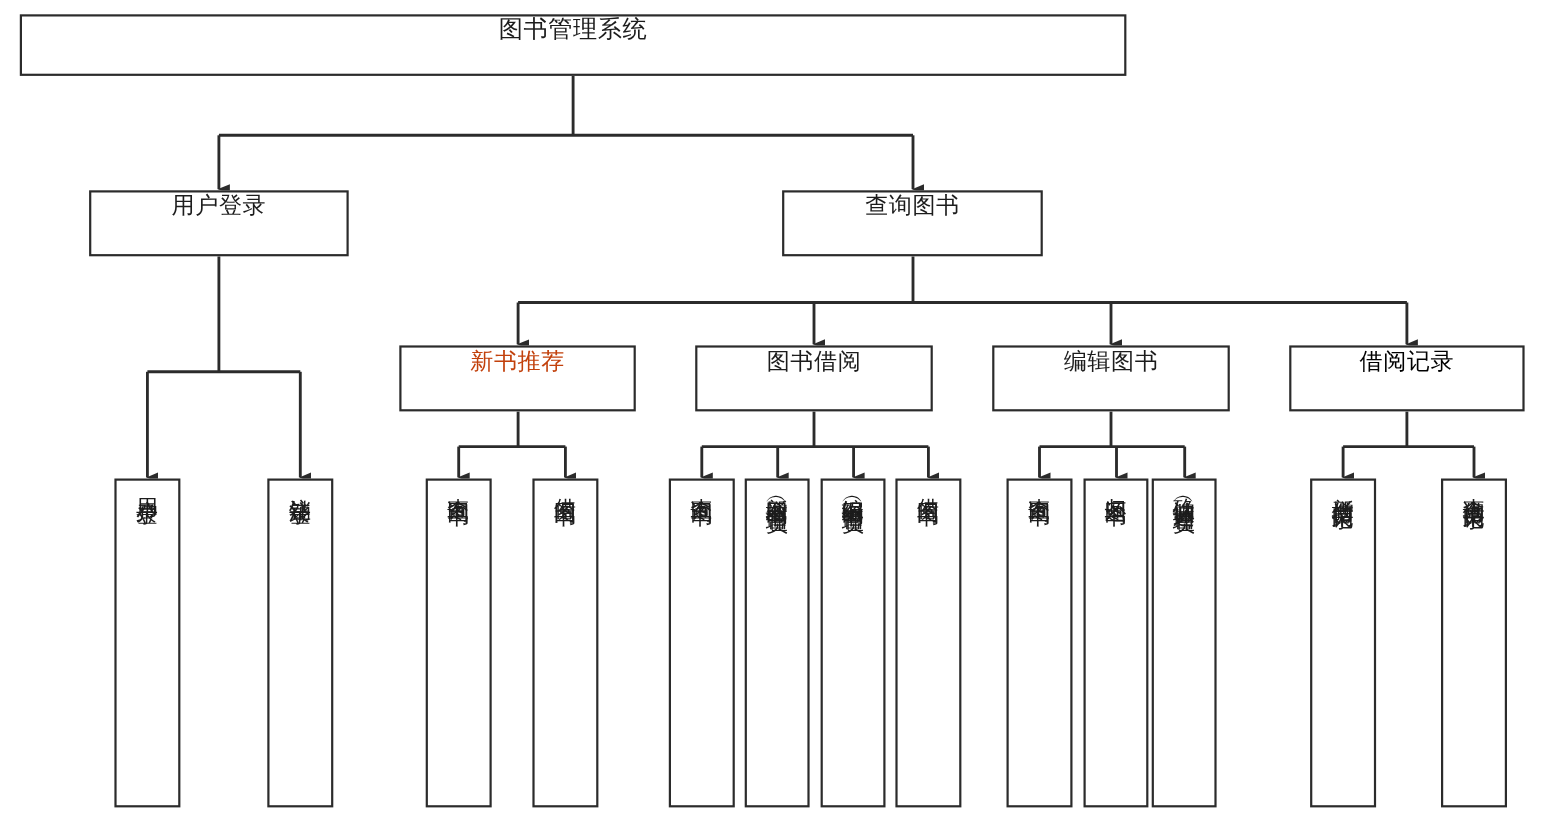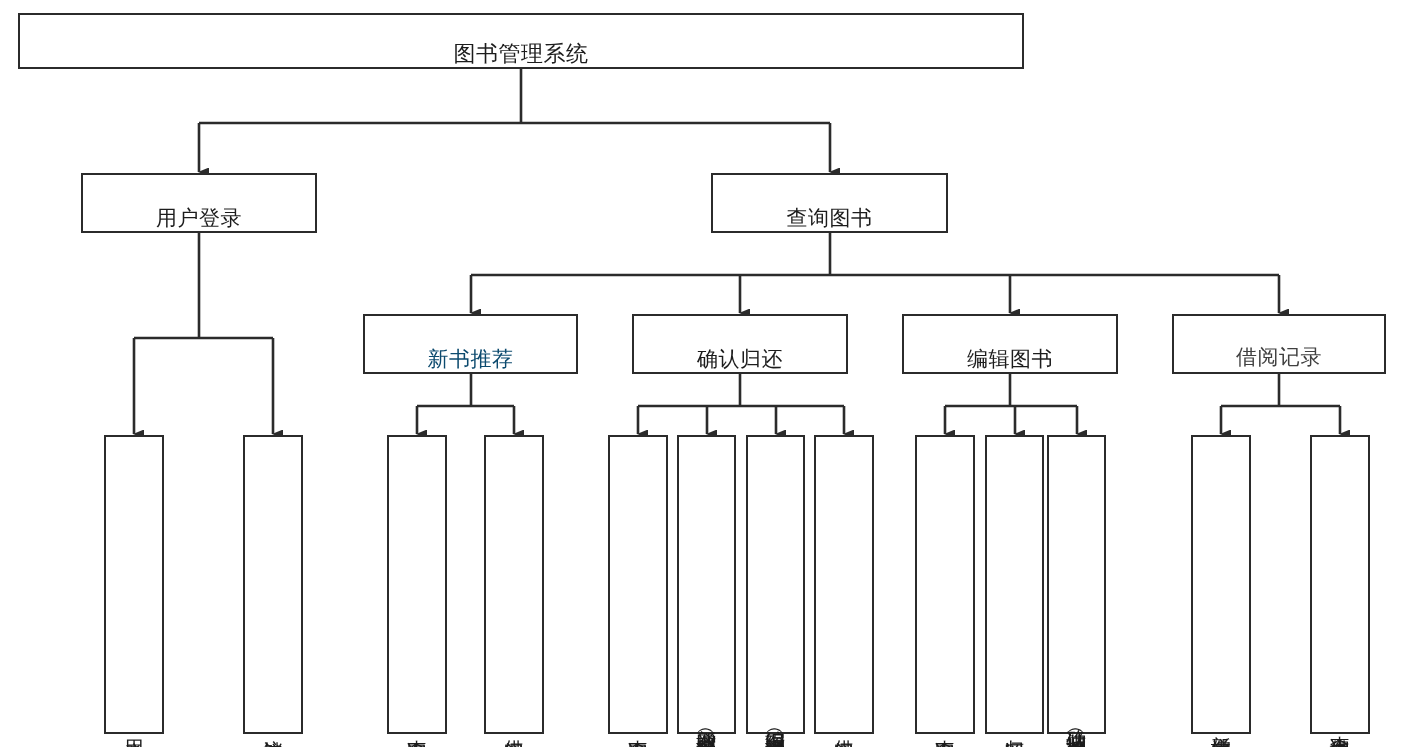--- a/index.html
+++ b/index.html
@@ -23,21 +23,21 @@
     top: 0;
     width: 1405px;
     height: 747px;
   }
   .node {
     position: absolute;
     box-sizing: border-box;
     background: #ffffff;
     border: 2.5px solid #2b2b2b;
     display: flex;
-    align-items: flex-end;
+    align-items: flex-start;
     justify-content: center;
     z-index: 3;
   }
   .node-label {
     color: #1c1c1c;
     font-size: 21px;
     line-height: 1.18;
     letter-spacing: 0.5px;
     white-space: nowrap;
     text-align: center;
@@ -113,30 +113,30 @@
       <div class="node root" style="left: 18px; top: 13px; width: 1006px; height: 56px; border-color: rgb(43, 43, 43); background: rgb(255, 255, 255);">
         <span class="node-label" style="color: rgb(28, 28, 28);">图书管理系统</span>
       </div>
       <div class="node level2" style="left: 81px; top: 173px; width: 236px; height: 60px; border-color: rgb(43, 43, 43); background: rgb(255, 255, 255);">
         <span class="node-label" style="color: rgb(28, 28, 28);">用户登录</span>
       </div>
       <div class="node level2" style="left: 711px; top: 173px; width: 237px; height: 60px; border-color: rgb(43, 43, 43); background: rgb(255, 255, 255);">
         <span class="node-label" style="color: rgb(28, 28, 28);">查询图书</span>
       </div>
       <div class="node level3" style="left: 363px; top: 314px; width: 215px; height: 60px; border-color: rgb(43, 43, 43); background: rgb(255, 255, 255);">
-        <span class="node-label" style="color: #0c4a6e;">新书推荐</span>
+        <span class="node-label" style="color: #c2410c;">新书推荐</span>
       </div>
       <div class="node level3" style="left: 632px; top: 314px; width: 216px; height: 60px; border-color: rgb(43, 43, 43); background: rgb(255, 255, 255);">
-        <span class="node-label" style="color: rgb(28, 28, 28);">确认归还</span>
+        <span class="node-label" style="color: rgb(28, 28, 28);">图书借阅</span>
       </div>
       <div class="node level3" style="left: 902px; top: 314px; width: 216px; height: 60px; border-color: rgb(43, 43, 43); background: rgb(255, 255, 255);">
         <span class="node-label" style="color: rgb(28, 28, 28);">编辑图书</span>
       </div>
       <div class="node level3" style="left: 1172px; top: 314px; width: 214px; height: 60px; border-color: rgb(43, 43, 43); background: rgb(255, 255, 255);">
-        <span class="node-label" style="color: #404040; font-family: Liberation Mono, monospace;">借阅记录</span>
+        <span class="node-label" style="color: #000000;">借阅记录</span>
       </div>
       <div class="node leaf vertical" style="left: 104px; top: 435px; width: 60px; height: 299px; border-color: rgb(43, 43, 43); background: rgb(255, 255, 255);">
         <span class="node-label" style="color: rgb(28, 28, 28);">用户登录</span>
       </div>
       <div class="node leaf vertical" style="left: 243px; top: 435px; width: 60px; height: 299px; border-color: rgb(43, 43, 43); background: rgb(255, 255, 255);">
         <span class="node-label" style="color: rgb(28, 28, 28);">注销登录</span>
       </div>
       <div class="node leaf vertical" style="left: 387px; top: 435px; width: 60px; height: 299px; border-color: rgb(43, 43, 43); background: rgb(255, 255, 255);">
         <span class="node-label" style="color: rgb(28, 28, 28);">查询图书</span>
       </div>

